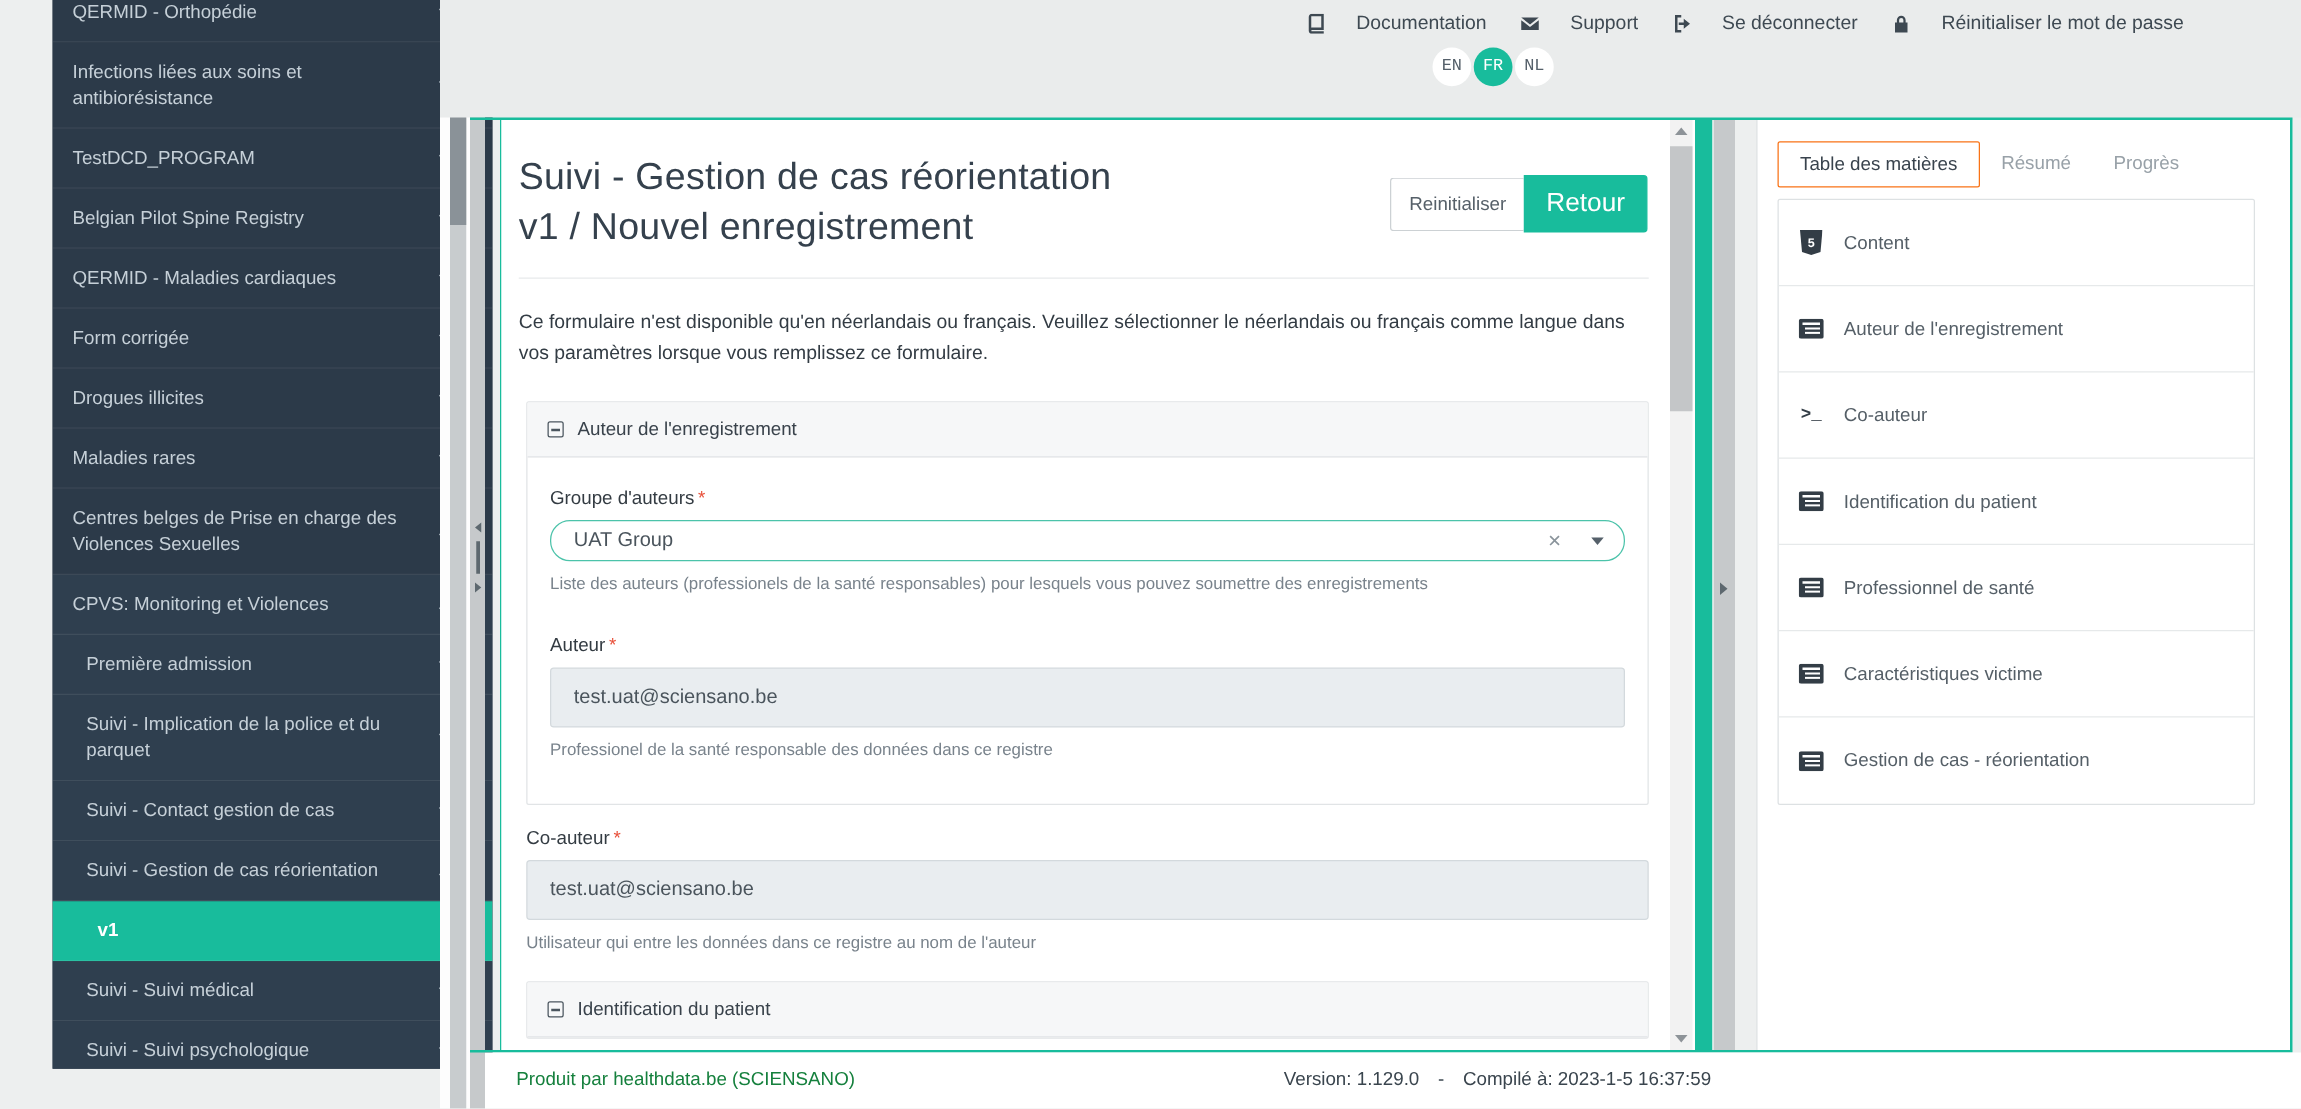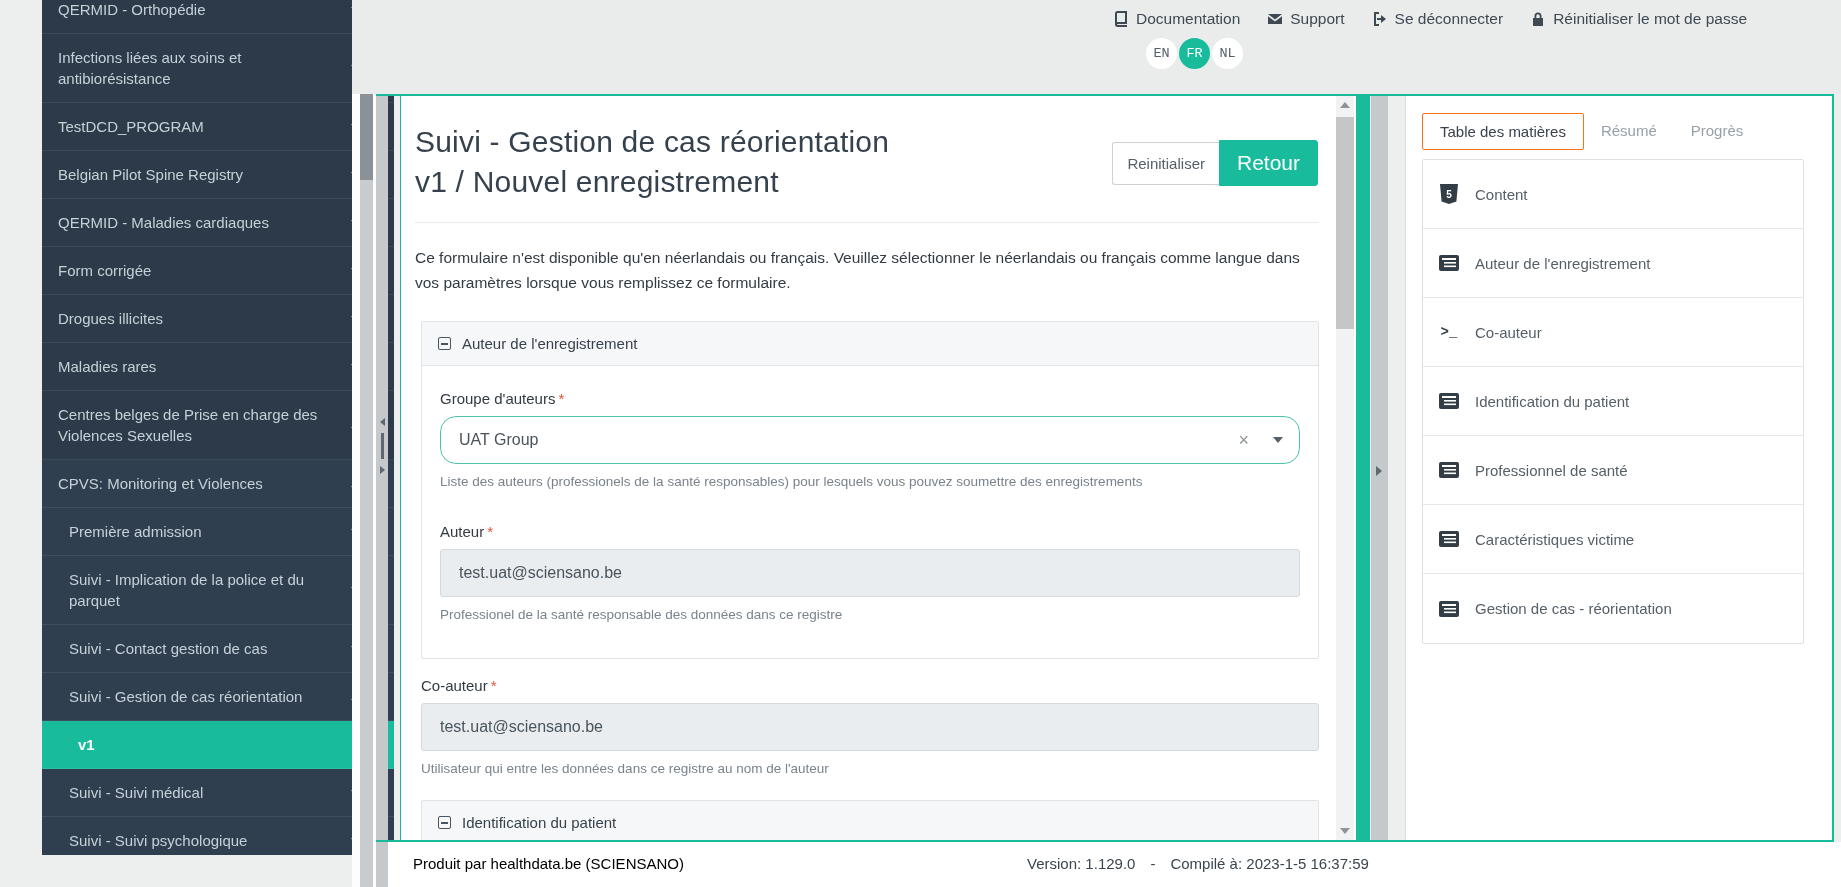--- a/index.html
+++ b/index.html
@@ -30,21 +30,21 @@
   .gutter-handle { position:absolute; left:0; top:418px; width:12px; }
   .tri-l { width:0; height:0; border-top:4px solid transparent; border-bottom:4px solid transparent;
            border-right:5px solid #5d686f; margin:0 auto; }
   .g-bar { width:3px; height:26px; background:#5d686f; margin:7px auto; }
   .tri-r { width:0; height:0; border-top:4px solid transparent; border-bottom:4px solid transparent;
            border-left:5px solid #5d686f; margin:0 auto; }
 
   
   .header { position:absolute; left:352px; top:0; right:0; height:94px; background:#eaecec; }
   .header-links { position:absolute; top:10px; right:94px; display:flex; gap:27px; align-items:center; }
-  .header-link { display:flex; align-items:center; gap:7px; font-size:15.5px; color:#3e4952; cursor:pointer; white-space:nowrap;justify-content:center; }
+  .header-link { display:flex; align-items:center; gap:24px; font-size:15.5px; color:#3e4952; cursor:pointer; white-space:nowrap;justify-content:center; }
   .hicon { display:none; width:16px; height:16px; }
   .hicon svg { width:16px; height:16px; fill:#3e4952; }
   .icon-book .ic-book, .icon-envelope .ic-envelope, .icon-sign-out .ic-sign-out, .icon-lock .ic-lock { display:inline-block; }
   .langs { position:absolute; left:794px; top:38px; display:flex; gap:2px;font-family:Liberation Mono, monospace; }
   .lang { width:31px; height:31px; border-radius:50%; background:#fff; color:#55606a; font-size:13.5px;
           display:flex; align-items:center; justify-content:center; cursor:pointer; }
   .lang.active { background:#18bc9c; color:#fff; }
 
   
   .top-line    { position:absolute; left:376px; top:94px;  width:1458px; height:2px; background:#18bc9c; }
@@ -66,21 +66,21 @@
 
   .section { border:1px solid #e1e4e6; margin-left:6px; border-radius:2px; }
   .section-header { background:#f6f7f8; border-bottom:1px solid #e1e4e6; padding:13px 16px; font-size:15px;
                     color:#39424b; display:flex; align-items:center; gap:11px; cursor:pointer; }
   .collapse-box { width:13px; height:13px; border:1px solid #4a555e; border-radius:2px; position:relative; flex:0 0 13px; }
   .collapse-box::after { content:""; position:absolute; left:2px; right:2px; top:5px; border-top:2px solid #4a555e; }
   .section-body { padding:24px 18px 36px; }
   .field-label { font-size:15px; color:#333b42; margin:12px 0 9px; }
   .field-label.first { margin-top:0; }
   .req { color:#e8503a; margin-left:3px; }
-  .select { height:48px; border:1px solid #4cc3aa; border-radius:16px; display:flex; align-items:center;
+  .select { height:33px; border:1px solid #4cc3aa; border-radius:16px; display:flex; align-items:center;
             padding:0 16px 0 18px; font-size:16px; color:#4a545c; background:#fff; cursor:pointer; }
   .select-value { flex:1; }
   .clear-x { color:#8a949b; font-size:18px; margin-right:24px; cursor:pointer; }
   .caret { width:0; height:0; border-left:5px solid transparent; border-right:5px solid transparent;
            border-top:6px solid #55606a; }
   .help { font-size:13.5px; color:#79838c; margin-top:10px; }
   .text-input { width:100%; height:48px; background:#e9edf0; border:1px solid #d3d9dd; border-radius:3px;
                 font-size:16px; color:#4a545c; padding:0 18px; font-family:inherit; }
   .gap22 { height:22px; }
   .coauthor-block { margin:18px 0 24px 6px; }
@@ -108,21 +108,21 @@
               font-size:15px; color:#555f67; cursor:pointer; }
   .toc-item:last-child { border-bottom:none; }
   .ti { display:none; width:22px; justify-content:center; align-items:center; }
   .toc-item.icon-html5 .ti-html5, .toc-item.icon-list .ti-list { display:flex; }
   .toc-item.icon-terminal .ti-terminal { display:flex; }
   .ti svg { display:block; }
   .ti-terminal { font-family:"Liberation Mono", monospace; font-weight:bold; font-size:14px; color:#333d46; }
 
   
   .footer { position:absolute; left:388px; right:0; top:842px; height:45px; background:#fff; }
-  .footer-left { position:absolute; left:25px; top:13px; font-size:15px; color:#000000; }
+  .footer-left { position:absolute; left:25px; top:13px; font-size:15px; color:#15803d; }
   .footer-version { position:absolute; left:639px; top:13px; font-size:15px; color:#3a454e; display:flex; gap:15px; }
 </style>
 </head>
 <body>
 
 <div class="stage">
 
   <nav class="sidebar">
     <div class="sb-list">
 

